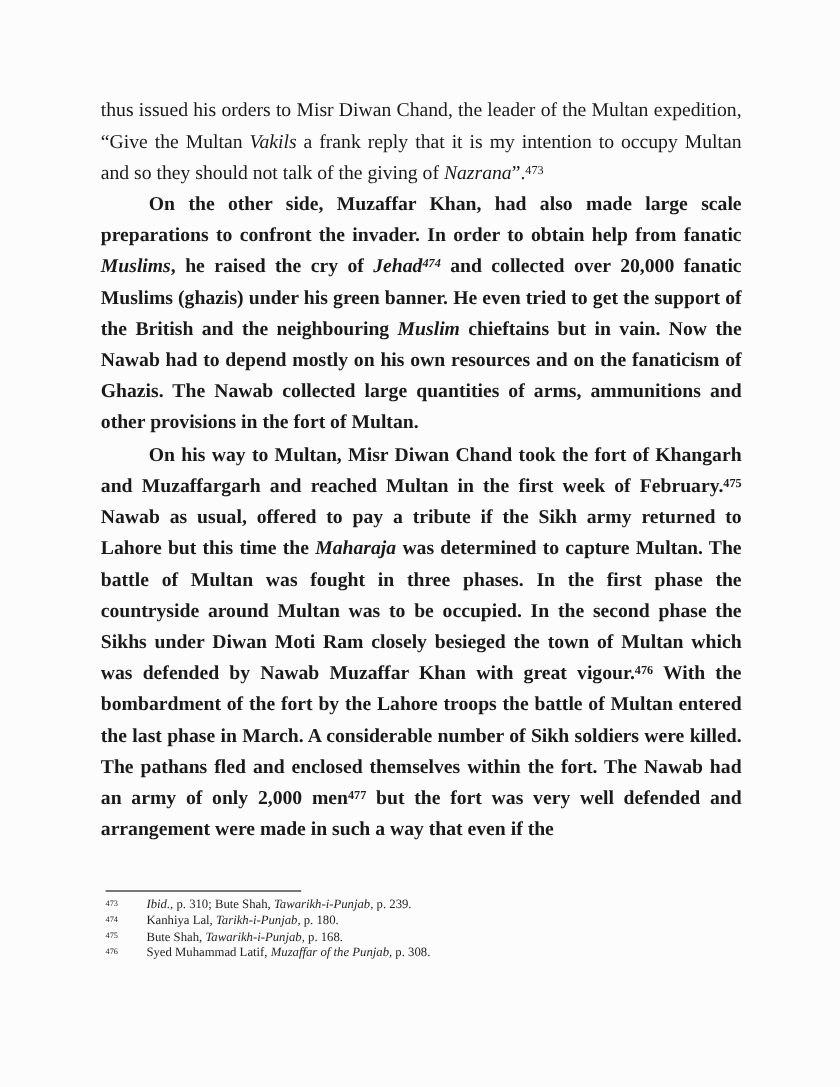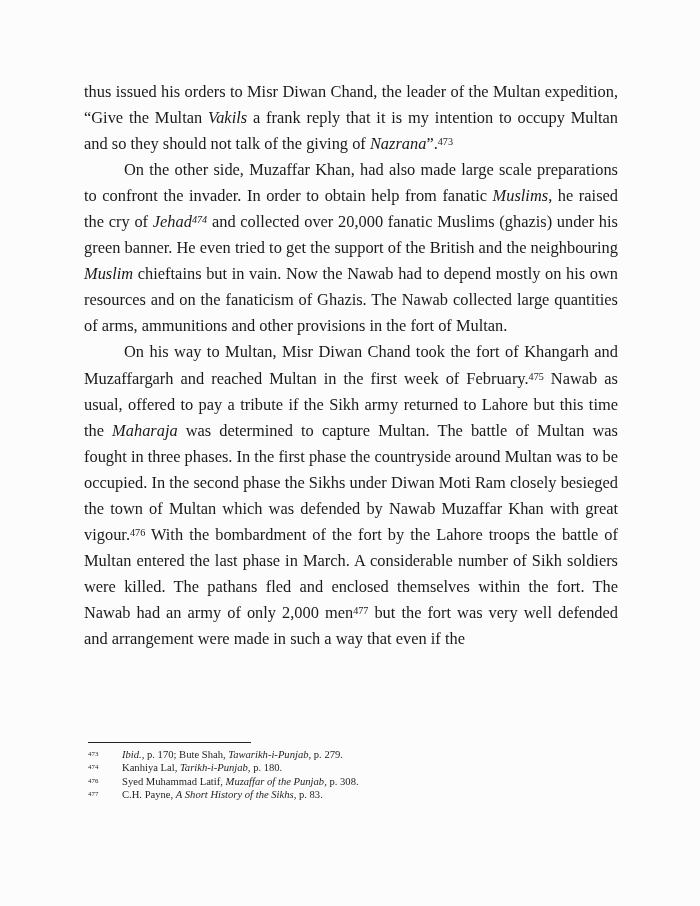--- a/index.html
+++ b/index.html
@@ -30,20 +30,21 @@
     margin: 0 0 0 0;
     text-align: justify;
     text-justify: inter-word;
     font-size: 16.4px;
     line-height: 26.05px;
     text-indent: 0;
     hyphens: none;
   }
   .para.indented {
     text-indent: 40px;
+    font-weight: bold;
   }
   .para i {
     font-style: italic;
   }
   sup {
     font-size: 0.62em;
     vertical-align: 0.42em;
     line-height: 0;
   }
   .footnotes {
@@ -92,20 +93,20 @@
 
   <div class="body-text">
     <p class="para"><span>thus issued his orders to Misr Diwan Chand, the leader of the Multan expedition, “Give the Multan </span><i>Vakils</i><span> a frank reply that it is my intention to occupy Multan and so they should not talk of the giving of </span><i>Nazrana</i><span>”.</span><sup>473</sup></p>
     <p class="para indented"><span>On the other side, Muzaffar Khan, had also made large scale preparations to confront the invader. In order to obtain help from fanatic </span><i>Muslims</i><span>, he raised the cry of </span><i>Jehad</i><sup style="font-style: italic;">474</sup><span> and collected over 20,000 fanatic Muslims (ghazis) under his green banner. He even tried to get the support of the British and the neighbouring </span><i>Muslim</i><span> chieftains but in vain. Now the Nawab had to depend mostly on his own resources and on the fanaticism of Ghazis. The Nawab collected large quantities of arms, ammunitions and other provisions in the fort of Multan.</span></p>
     <p class="para indented"><span>On his way to Multan, Misr Diwan Chand took the fort of Khangarh and Muzaffargarh and reached Multan in the first week of February.</span><sup>475</sup><span> Nawab as usual, offered to pay a tribute if the Sikh army returned to Lahore but this time the </span><i>Maharaja</i><span> was determined to capture Multan. The battle of Multan was fought in three phases. In the first phase the countryside around Multan was to be occupied. In the second phase the Sikhs under Diwan Moti Ram closely besieged the town of Multan which was defended by Nawab Muzaffar Khan with great vigour.</span><sup>476</sup><span> With the bombardment of the fort by the Lahore troops the battle of Multan entered the last phase in March. A considerable number of Sikh soldiers were killed. The pathans fled and enclosed themselves within the fort. The Nawab had an army of only 2,000 men</span><sup>477</sup><span> but the fort was very well defended and arrangement were made in such a way that even if the</span></p>
   </div>
 
   <div class="footnotes">
     <hr class="fn-rule">
     <ul class="fn-list">
-        <li class="fn-item"><span class="fn-num">473</span><span class="fn-text"><i>Ibid.,</i><span>  p. 170; Bute Shah, </span><i>Tawarikh-i-Punjab,</i><span> p. 279.</span></span></li>
+        <li class="fn-item"><span class="fn-num">473</span><span class="fn-text"><i>Ibid.,</i><span>  p. 310; Bute Shah, </span><i>Tawarikh-i-Punjab,</i><span> p. 239.</span></span></li>
         <li class="fn-item"><span class="fn-num">474</span><span class="fn-text"><span>Kanhiya Lal, </span><i>Tarikh-i-Punjab,</i><span> p. 180.</span></span></li>
+        <li class="fn-item"><span class="fn-num">475</span><span class="fn-text"><span>Bute Shah, </span><i>Tawarikh-i-Punjab,</i><span> p. 168.</span></span></li>
         <li class="fn-item"><span class="fn-num">476</span><span class="fn-text"><span>Syed Muhammad Latif, </span><i>Muzaffar of the Punjab,</i><span> p. 308.</span></span></li>
-        <li class="fn-item"><span class="fn-num">477</span><span class="fn-text"><span>C.H. Payne, </span><i>A Short History of the Sikhs,</i><span> p. 83.</span></span></li>
       </ul>
   </div>
 
 </div>
 
 </body></html>

